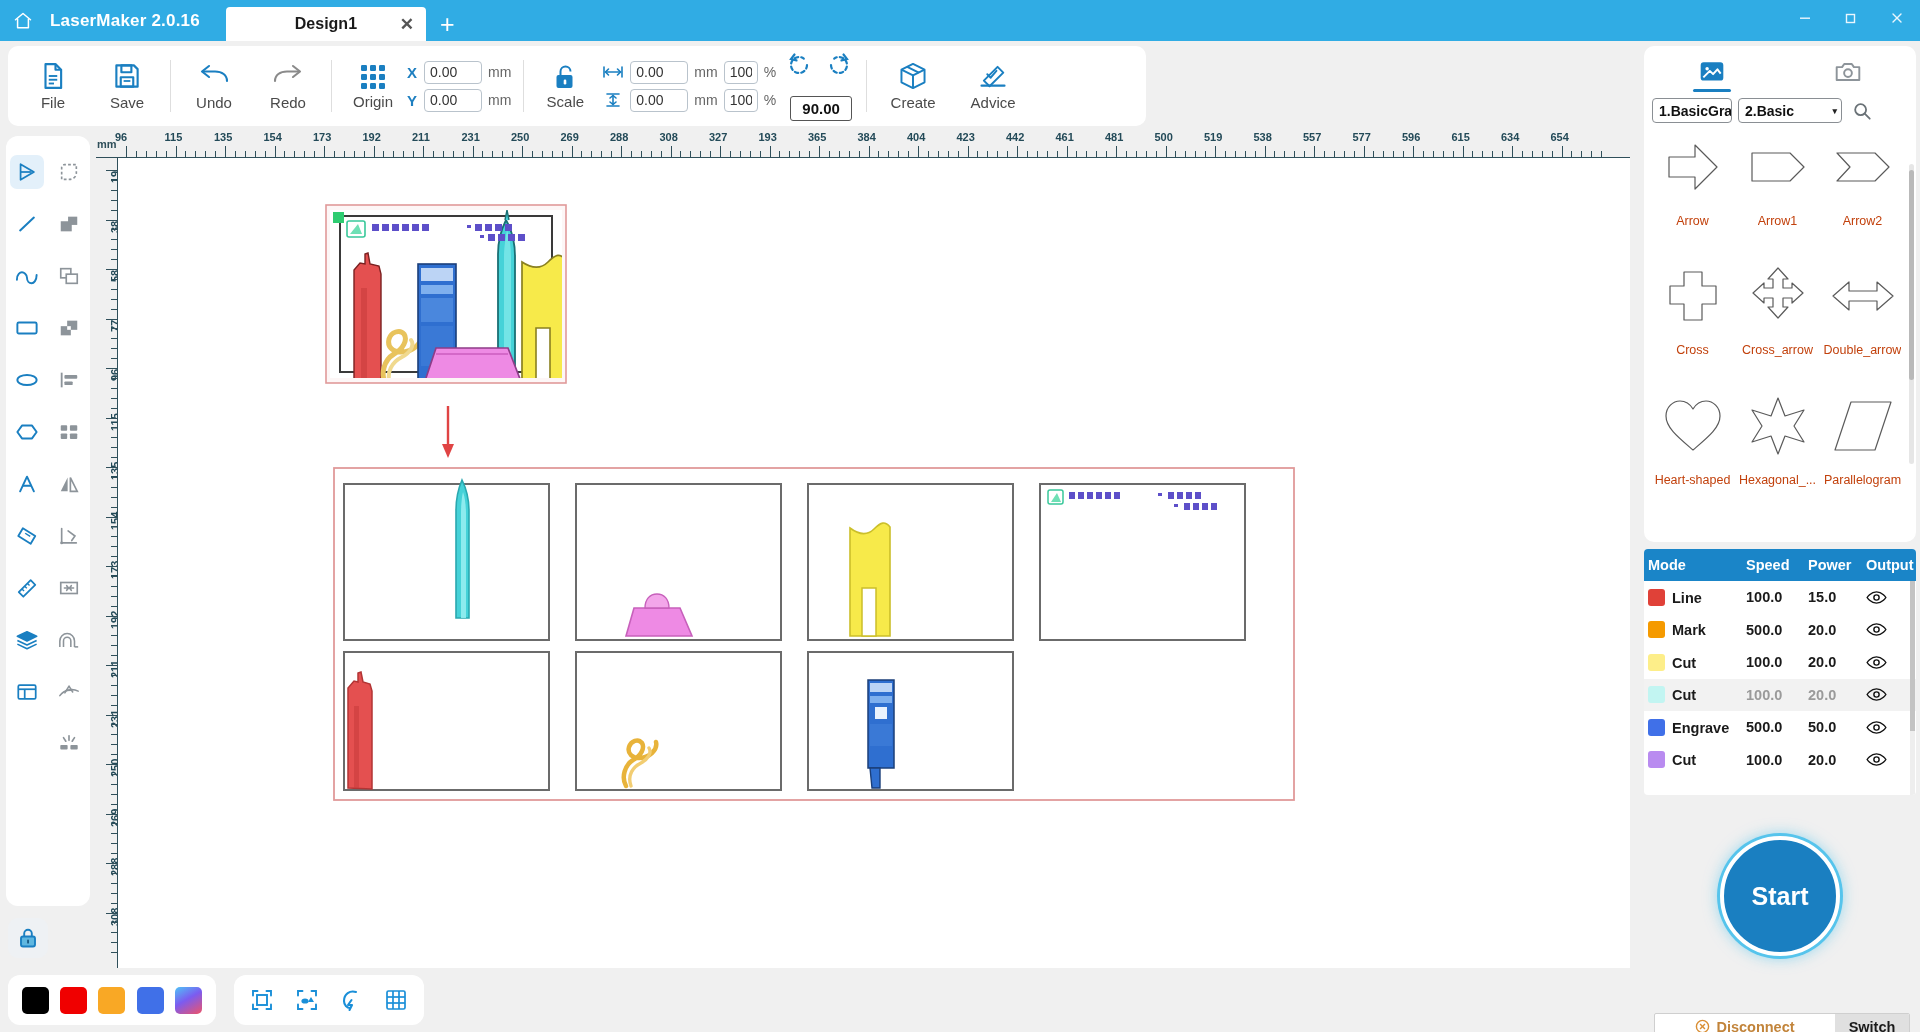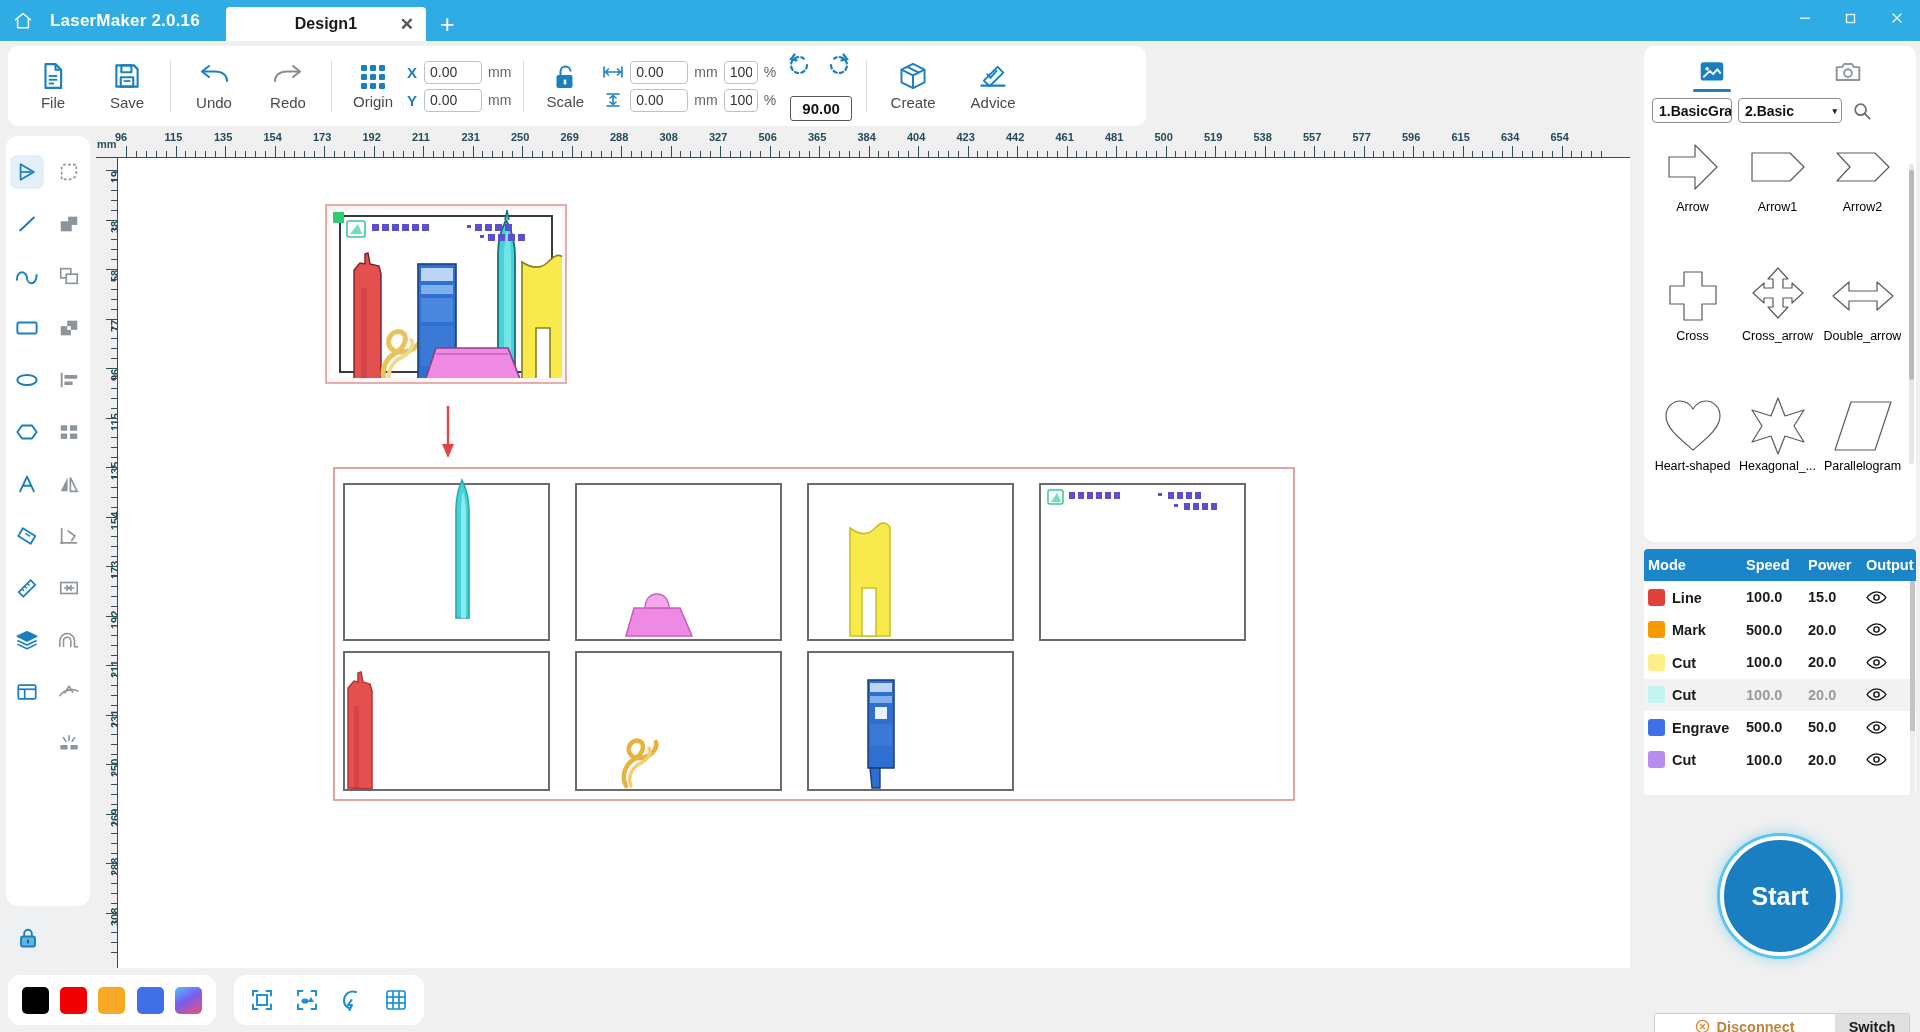--- a/index.html
+++ b/index.html
@@ -154,21 +154,21 @@
   .selbox .caret{ margin-left:auto; font-size:9px; color:#222; padding-left:4px;}
   .shape-grid{
     display:flex; flex-wrap:wrap; padding:4px 6px 0 6px; position:relative;
     height:392px; overflow:hidden;
   }
   .shape-cell{
     width:85px; height:94px; display:flex; flex-direction:column; align-items:center;
     justify-content:flex-start; cursor:pointer;
   }
   .shape-cell .sname{
-    font-size:12.5px; color:#000000; margin-top:1px; max-width:84px; overflow:hidden;
+    font-size:12.5px; color:#c2410c; margin-top:15px; max-width:84px; overflow:hidden;
     white-space:nowrap; text-overflow:ellipsis; text-align:right;
   }
   #libscroll{
     position:absolute; right:2px; top:118px; width:5px; height:300px; background:#e6e6e6; border-radius:3px;
   }
   #libscroll i{ position:absolute; left:0; top:6px; width:5px; height:210px; background:#b9b9b9; border-radius:3px; display:block;}
 
   #layercard{
     position:absolute; left:4px; top:508px; width:272px; height:246px;
     background:#ffffff; border-radius:4px; overflow:hidden;
@@ -711,21 +711,21 @@
     <div class="rtick" style="left: 584.4px; width: 1px; top: 21px; height: 7px;"></div>
     <div class="rtick" style="left: 594.3px; width: 1px; top: 21px; height: 7px;"></div>
     <div class="rtick" style="left: 604.2px; width: 1px; top: 21px; height: 7px;"></div>
     <div class="rtick" style="left: 614.1px; width: 1px; top: 21px; height: 7px;"></div>
     <div class="rlab" style="left: 613px; top: 1px;">327</div>
     <div class="rtick" style="left: 624px; width: 1px; top: 16px; height: 12px;"></div>
     <div class="rtick" style="left: 633.9px; width: 1px; top: 21px; height: 7px;"></div>
     <div class="rtick" style="left: 643.8px; width: 1px; top: 21px; height: 7px;"></div>
     <div class="rtick" style="left: 653.7px; width: 1px; top: 21px; height: 7px;"></div>
     <div class="rtick" style="left: 663.6px; width: 1px; top: 21px; height: 7px;"></div>
-    <div class="rlab" style="left: 662.5px; top: 1px;">506</div>
+    <div class="rlab" style="left: 662.5px; top: 1px;">193</div>
     <div class="rtick" style="left: 673.5px; width: 1px; top: 16px; height: 12px;"></div>
     <div class="rtick" style="left: 683.4px; width: 1px; top: 21px; height: 7px;"></div>
     <div class="rtick" style="left: 693.3px; width: 1px; top: 21px; height: 7px;"></div>
     <div class="rtick" style="left: 703.2px; width: 1px; top: 21px; height: 7px;"></div>
     <div class="rtick" style="left: 713.1px; width: 1px; top: 21px; height: 7px;"></div>
     <div class="rlab" style="left: 712px; top: 1px;">365</div>
     <div class="rtick" style="left: 723px; width: 1px; top: 16px; height: 12px;"></div>
     <div class="rtick" style="left: 732.9px; width: 1px; top: 21px; height: 7px;"></div>
     <div class="rtick" style="left: 742.8px; width: 1px; top: 21px; height: 7px;"></div>
     <div class="rtick" style="left: 752.7px; width: 1px; top: 21px; height: 7px;"></div>

